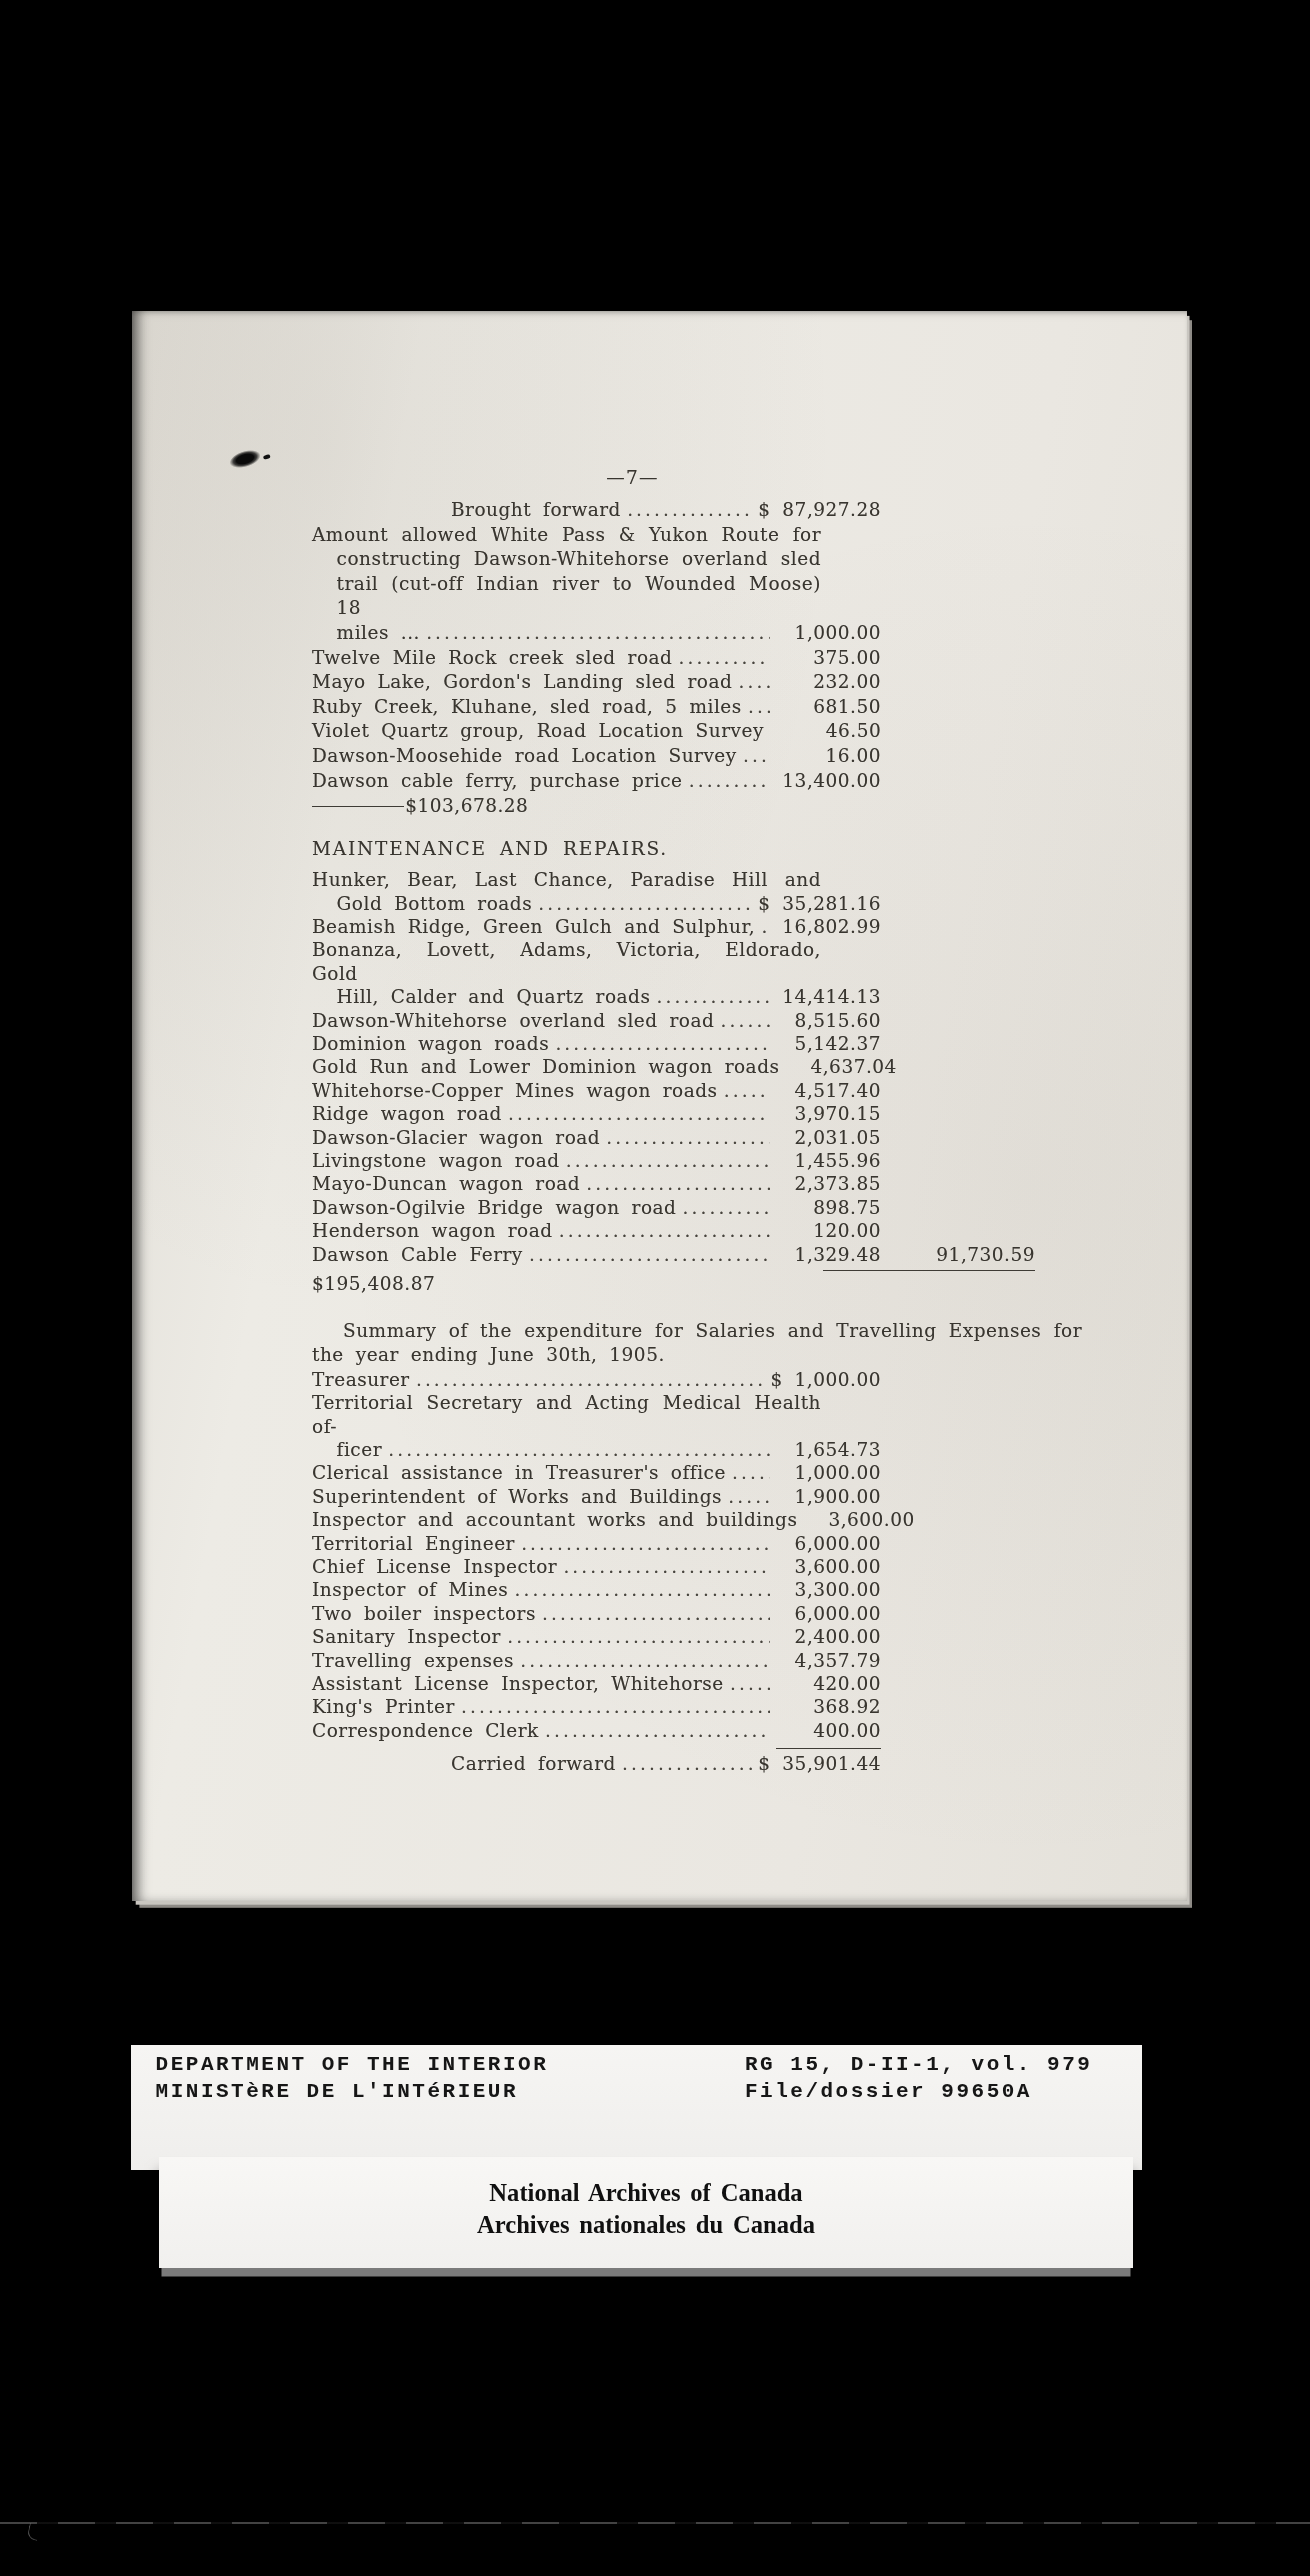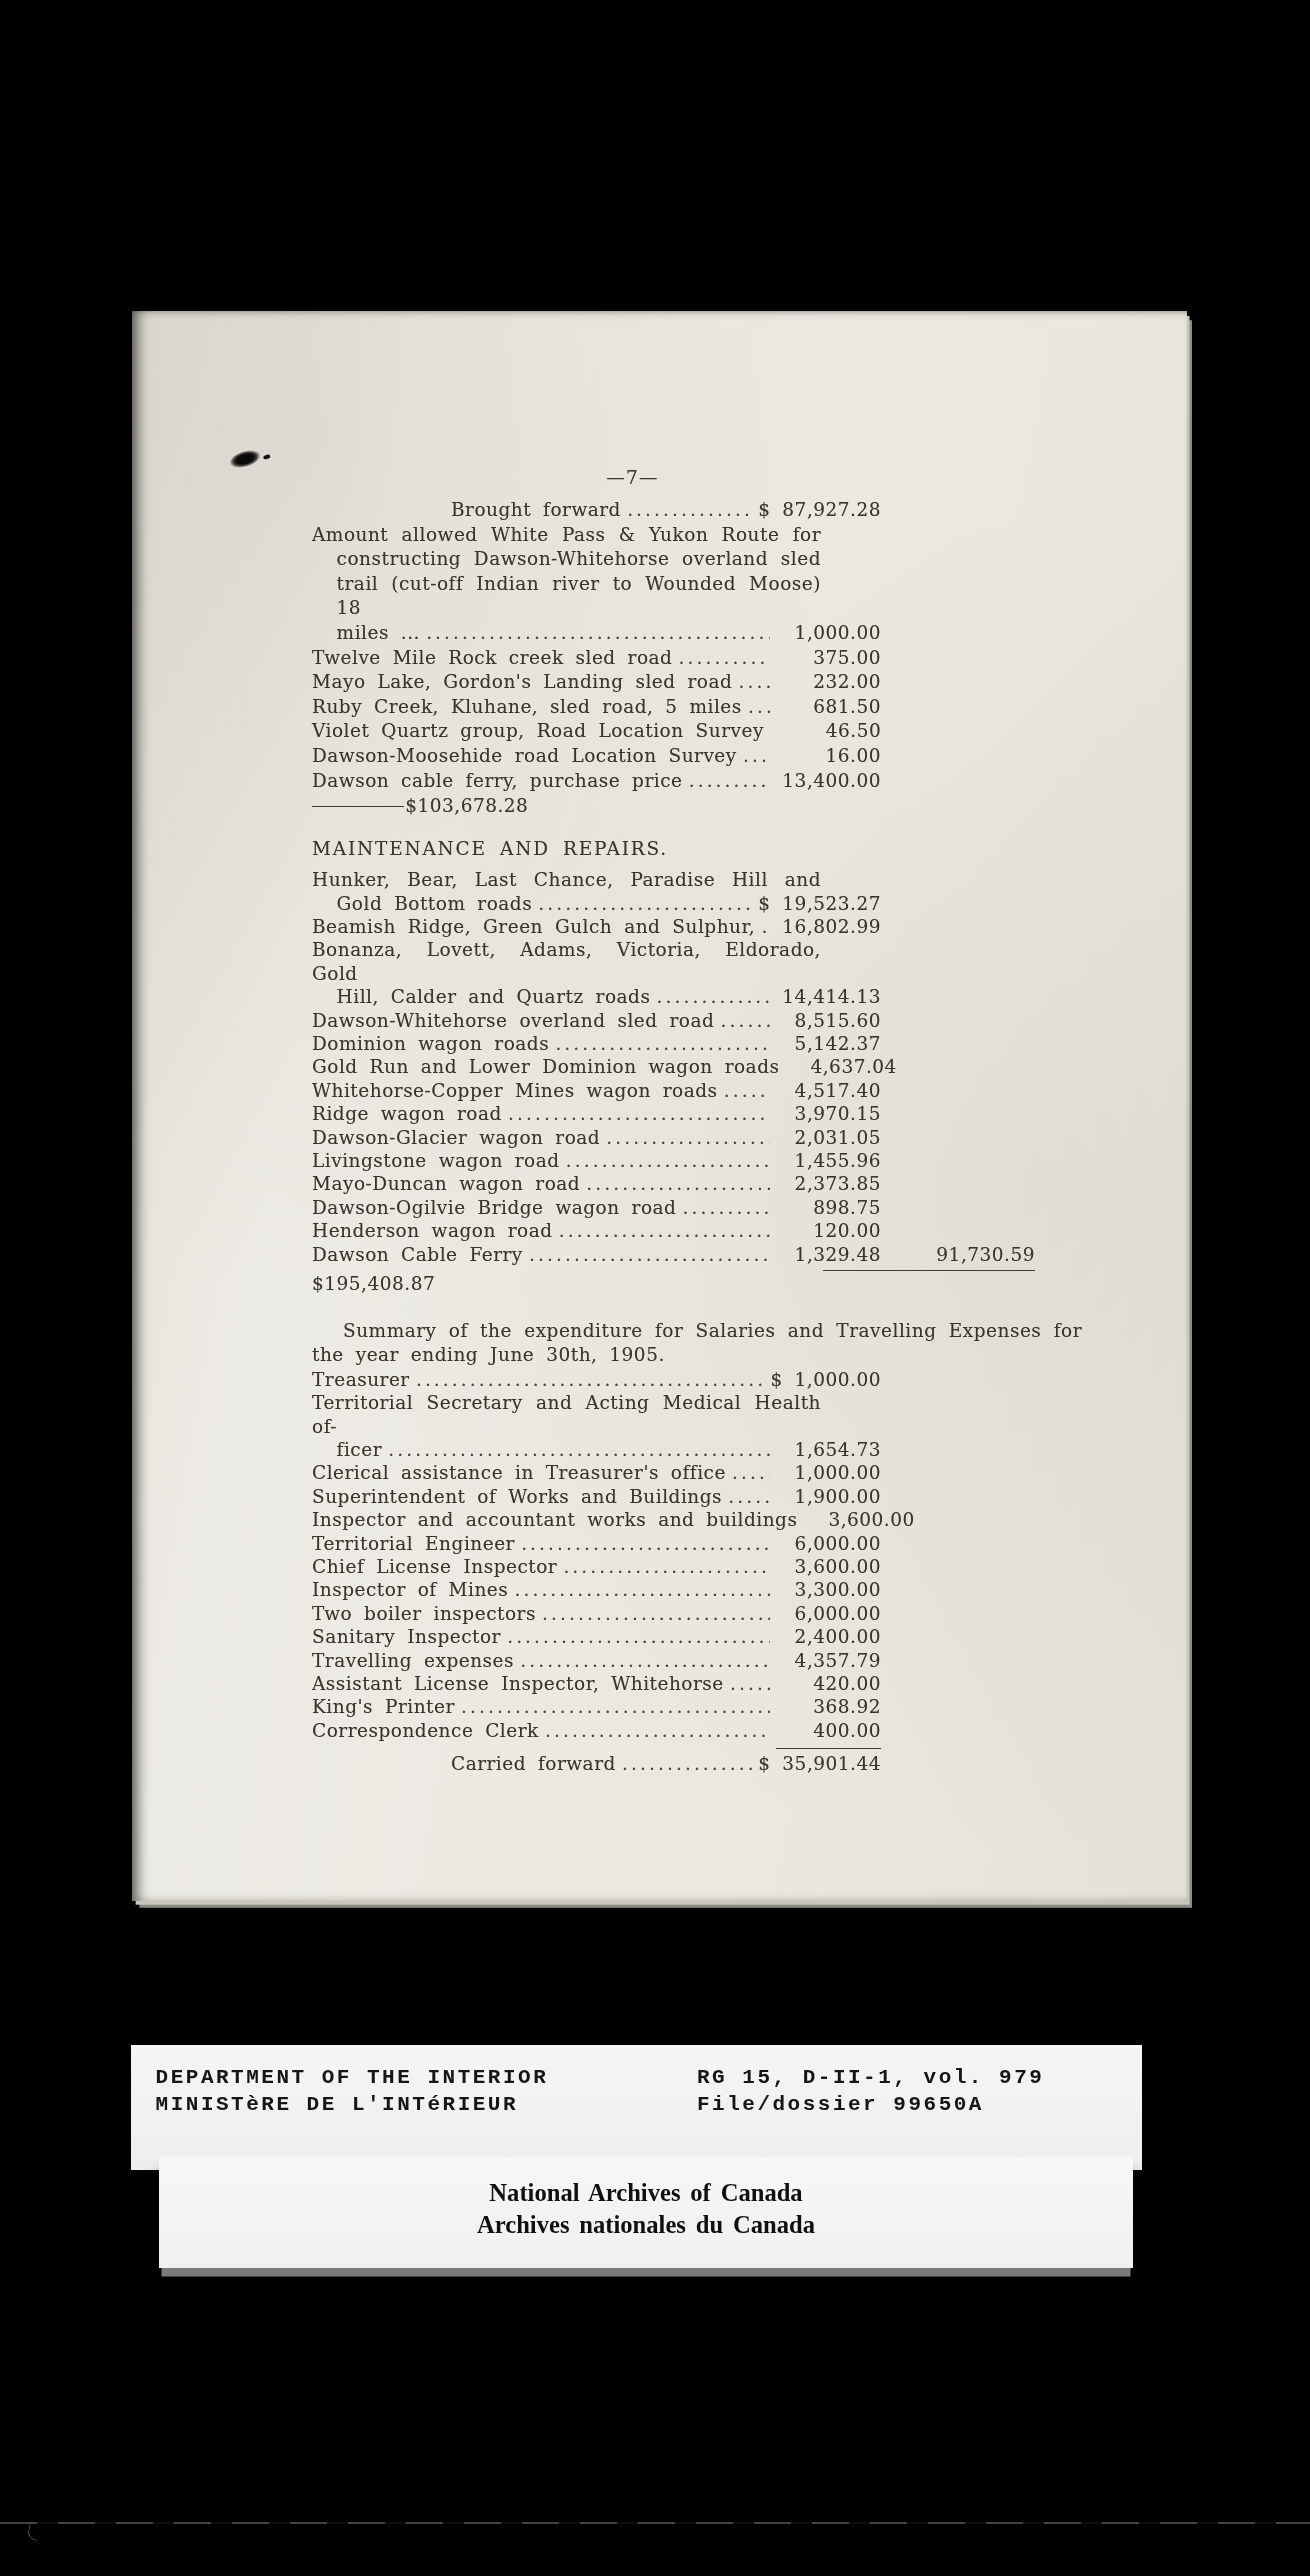--- a/index.html
+++ b/index.html
@@ -62,21 +62,21 @@
   .gap-lg { height:22px; }
   .carried { margin-top:1px; }
 
   
   .strip1 {
     position:absolute; left:131px; top:2045px; width:1011px; height:125px;
     background:linear-gradient(180deg,#f6f5f3,#efeeec);
     box-shadow:0 4.9px 11px rgba(0,0,0,.55);
     font-family:"Liberation Mono", monospace; font-weight:bold;
     font-size:21px; line-height:27px; letter-spacing:2.5px; color:#161616;
-    display:flex; padding-top:19px;
+    display:flex; padding-top:6px;gap:48px;
   }
   .strip1 .colL { padding-left:24.6px; width:566px; }
   .strip1 .colR { }
 
   .strip2 {
     position:absolute; left:159px; top:2157px; width:974px; height:111px;
     background:linear-gradient(180deg,#f8f7f5,#f1f0ee);
     box-shadow:0 11px 0 -2.5px #7b7b7b, 0 14.8px 13.5px rgba(0,0,0,.55);
     font-family:"Liberation Serif", serif; font-weight:bold;
     font-size:24.6px; line-height:32px; color:#101010;
@@ -166,21 +166,21 @@
     </div>
 
     <div class="heading">MAINTENANCE AND REPAIRS.</div>
 
     <div class="tight">
       <div>
         <div class="jline">Hunker, Bear, Last Chance, Paradise Hill and</div>
         <div class="row">
           <span class="lbl ind">Gold Bottom roads</span>
           <span class="dots"></span>
-          <span class="amt1">$ 19,523.27</span>
+          <span class="amt1">$ 35,281.16</span>
           <span class="amt2"></span>
         </div>
       </div>
       <div class="row">
         <span class="lbl">Beamish Ridge, Green Gulch and Sulphur,</span>
         <span class="dots"></span>
         <span class="amt1">16,802.99</span>
         <span class="amt2"></span>
       </div>
       <div>

